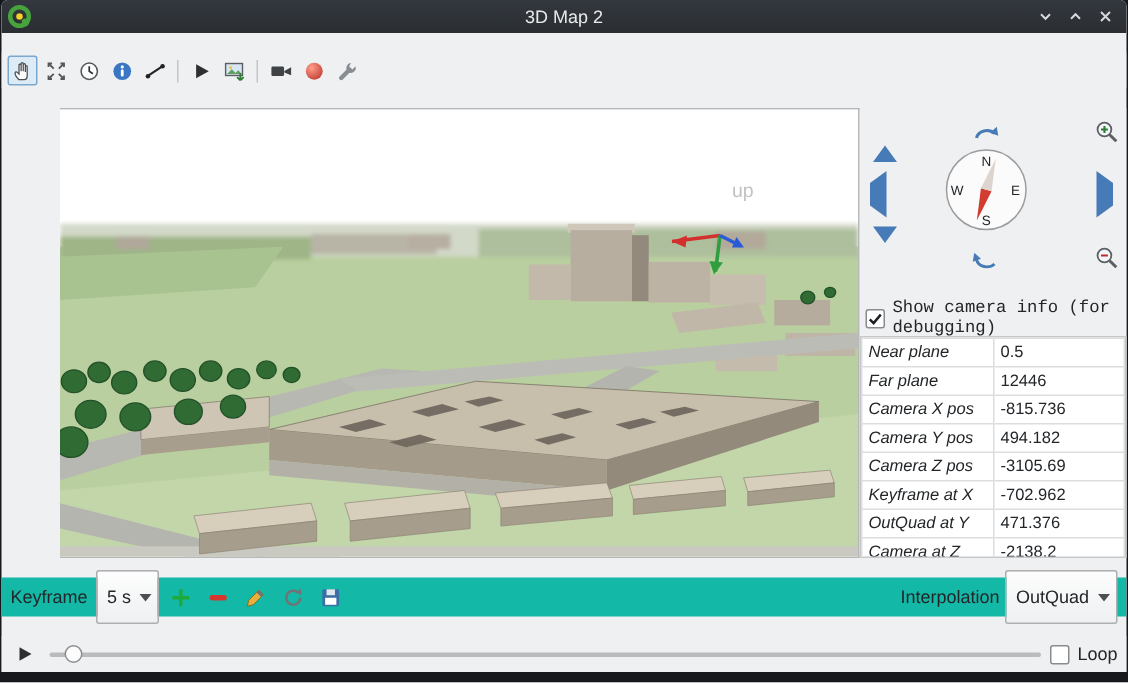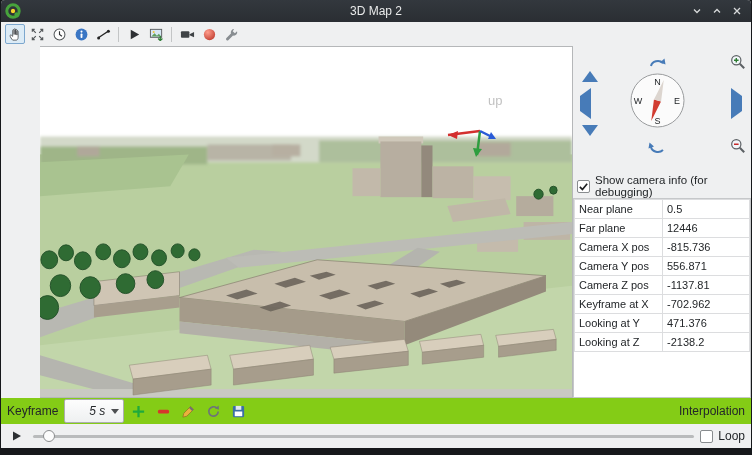--- a/index.html
+++ b/index.html
@@ -1,21 +1,21 @@
 <!DOCTYPE html>
 <html><head>
 <meta charset="utf-8">
 <style>
   * { margin:0; padding:0; box-sizing:border-box; }
   html,body { width:752px; height:455px; overflow:hidden;
     font-family:"Liberation Sans","DejaVu Sans",sans-serif; font-size:12px; color:#232629; }
   .frame { position:relative; width:752px; height:455px; background:#16181b; }
   .window { position:absolute; left:1px; top:0; width:750px; height:448px;
     background:#eff0f1; border-radius:4px 4px 0 0; overflow:hidden;
-    display:flex; flex-direction:column; }
+    display:flex; flex-direction:column;gap:13px; }
 
   
   .titlebar { height:22px; background:linear-gradient(#33383e,#2a2e33);
     display:flex; align-items:center; position:relative; flex:0 0 auto; }
   .app-logo { width:16px; height:16px; margin-left:4px; }
   .titlebar .title { position:absolute; left:0; right:0; text-align:center;
     color:#e9eaea; font-size:12px; pointer-events:none; }
   .win-btns { margin-left:auto; display:flex; align-items:center; gap:4px; padding-right:6px; }
   .win-btn { width:16px; height:16px; display:flex; align-items:center; justify-content:center; cursor:pointer; }
   .win-btn svg { stroke:#d7d9da; stroke-width:1.3; fill:none; }
@@ -41,33 +41,33 @@
   .tri { width:0; height:0; }
   .tri.up   { border-left:8px solid transparent; border-right:8px solid transparent; border-bottom:11px solid #477bb8; }
   .tri.down { border-left:8px solid transparent; border-right:8px solid transparent; border-top:11px solid #477bb8; }
   .tri.left { border-top:8px solid transparent; border-bottom:8px solid transparent; border-right:11px solid #477bb8; }
   .tri.right{ border-top:8px solid transparent; border-bottom:8px solid transparent; border-left:11px solid #477bb8; }
   .compass { position:absolute; left:56px; top:26px; width:57px; height:57px; cursor:pointer; }
 
   .chk-row { height:24px; display:flex; align-items:center; gap:5px; padding:0 4px; flex:0 0 auto; cursor:pointer; }
   .chkbox { width:13px; height:13px; background:#fff; border:1px solid #888c8f; border-radius:2px;
     display:flex; align-items:center; justify-content:center; flex:0 0 auto; }
-  .chk-label { font-size:11.5px; }
+  .chk-label { font-size:11.5px;font-family:Liberation Mono, monospace; }
 
   .cam-table-wrap { flex:1 1 auto; background:#fff; border:1px solid #c6c8ca; overflow:hidden; }
   table.cam { width:100%; border-collapse:collapse; font-size:11px; }
   table.cam td { border:1px solid #dcdddf; padding:3px 4px; height:16px; white-space:nowrap; }
-  table.cam td.lbl { width:88px; }
+  table.cam td.lbl { width:88px;font-style:italic; }
 
   
   .kf-bar { height:26px; flex:0 0 auto; display:flex; align-items:center; gap:4px; padding:0 6px;
-    background:#84cc16; }
+    background:#14b8a6; }
   .kf-label { margin-right:2px; }
-  .combo { height:24px; background:linear-gradient(#fdfdfd,#eef0f1); border:1px solid #adaeb0;
-    border-radius:2px; display:flex; align-items:center; padding:0 4px 0 24px; gap:6px; cursor:pointer;font-style:italic; }
+  .combo { height:36px; background:linear-gradient(#fdfdfd,#eef0f1); border:1px solid #adaeb0;
+    border-radius:2px; display:flex; align-items:center; padding:0 4px 0 6px; gap:6px; cursor:pointer; }
   .combo .caret { width:0; height:0; border-left:4px solid transparent; border-right:4px solid transparent;
     border-top:5px solid #4d4f51; }
   .kf-btn { width:21px; height:21px; border:1px solid transparent; background:none; border-radius:2px;
     display:flex; align-items:center; justify-content:center; cursor:pointer; }
   .kf-btn svg { width:15px; height:15px; }
   .kf-spacer { flex:1 1 auto; }
 
   
   .tl-bar { height:24px; flex:0 0 auto; display:flex; align-items:center; gap:6px; padding:0 6px; background:#eff0f1; }
   .play-btn { width:20px; height:18px; border:none; background:none; display:flex; align-items:center; justify-content:center; cursor:pointer; }
@@ -351,36 +351,36 @@
               <tr>
                   <td class="lbl">Far plane</td>
                   <td>12446</td>
                 </tr>
               <tr>
                   <td class="lbl">Camera X pos</td>
                   <td>-815.736</td>
                 </tr>
               <tr>
                   <td class="lbl">Camera Y pos</td>
-                  <td>556.871</td>
+                  <td>494.182</td>
                 </tr>
               <tr>
                   <td class="lbl">Camera Z pos</td>
-                  <td>-1137.81</td>
+                  <td>-3105.69</td>
                 </tr>
               <tr>
                   <td class="lbl">Keyframe at X</td>
                   <td>-702.962</td>
                 </tr>
               <tr>
-                  <td class="lbl">Looking at Y</td>
+                  <td class="lbl">OutQuad at Y</td>
                   <td>471.376</td>
                 </tr>
               <tr>
-                  <td class="lbl">Looking at Z</td>
+                  <td class="lbl">Camera at Z</td>
                   <td>-2138.2</td>
                 </tr>
             </tbody>
           </table>
         </div>
       </div>
     </div>
 
     <div class="kf-bar">
       <span class="kf-label">Keyframe</span>
@@ -412,20 +412,24 @@
       </button>
       <button class="kf-btn">
         <svg viewBox="0 0 16 16">
           <rect x="2" y="2" width="12" height="12" rx="1.2" fill="#3b6ea5"></rect>
           <rect x="5" y="2" width="6" height="4.2" fill="#dfe7ef"></rect>
           <rect x="4" y="8" width="8" height="5" fill="#ffffff"></rect>
         </svg>
       </button>
       <span class="kf-spacer"></span>
       <span>Interpolation</span>
+      <div class="combo">
+        <span>OutQuad</span>
+        <span class="caret"></span>
+      </div>
     </div>
 
     <div class="tl-bar">
       <button class="play-btn">
         <svg width="12" height="12" viewBox="0 0 12 12">
             <path d="M2 1.5l8 4.5-8 4.5z" fill="#2d3033"></path>
           </svg>
       </button>
       <div class="slider">
         <div class="groove"></div>

